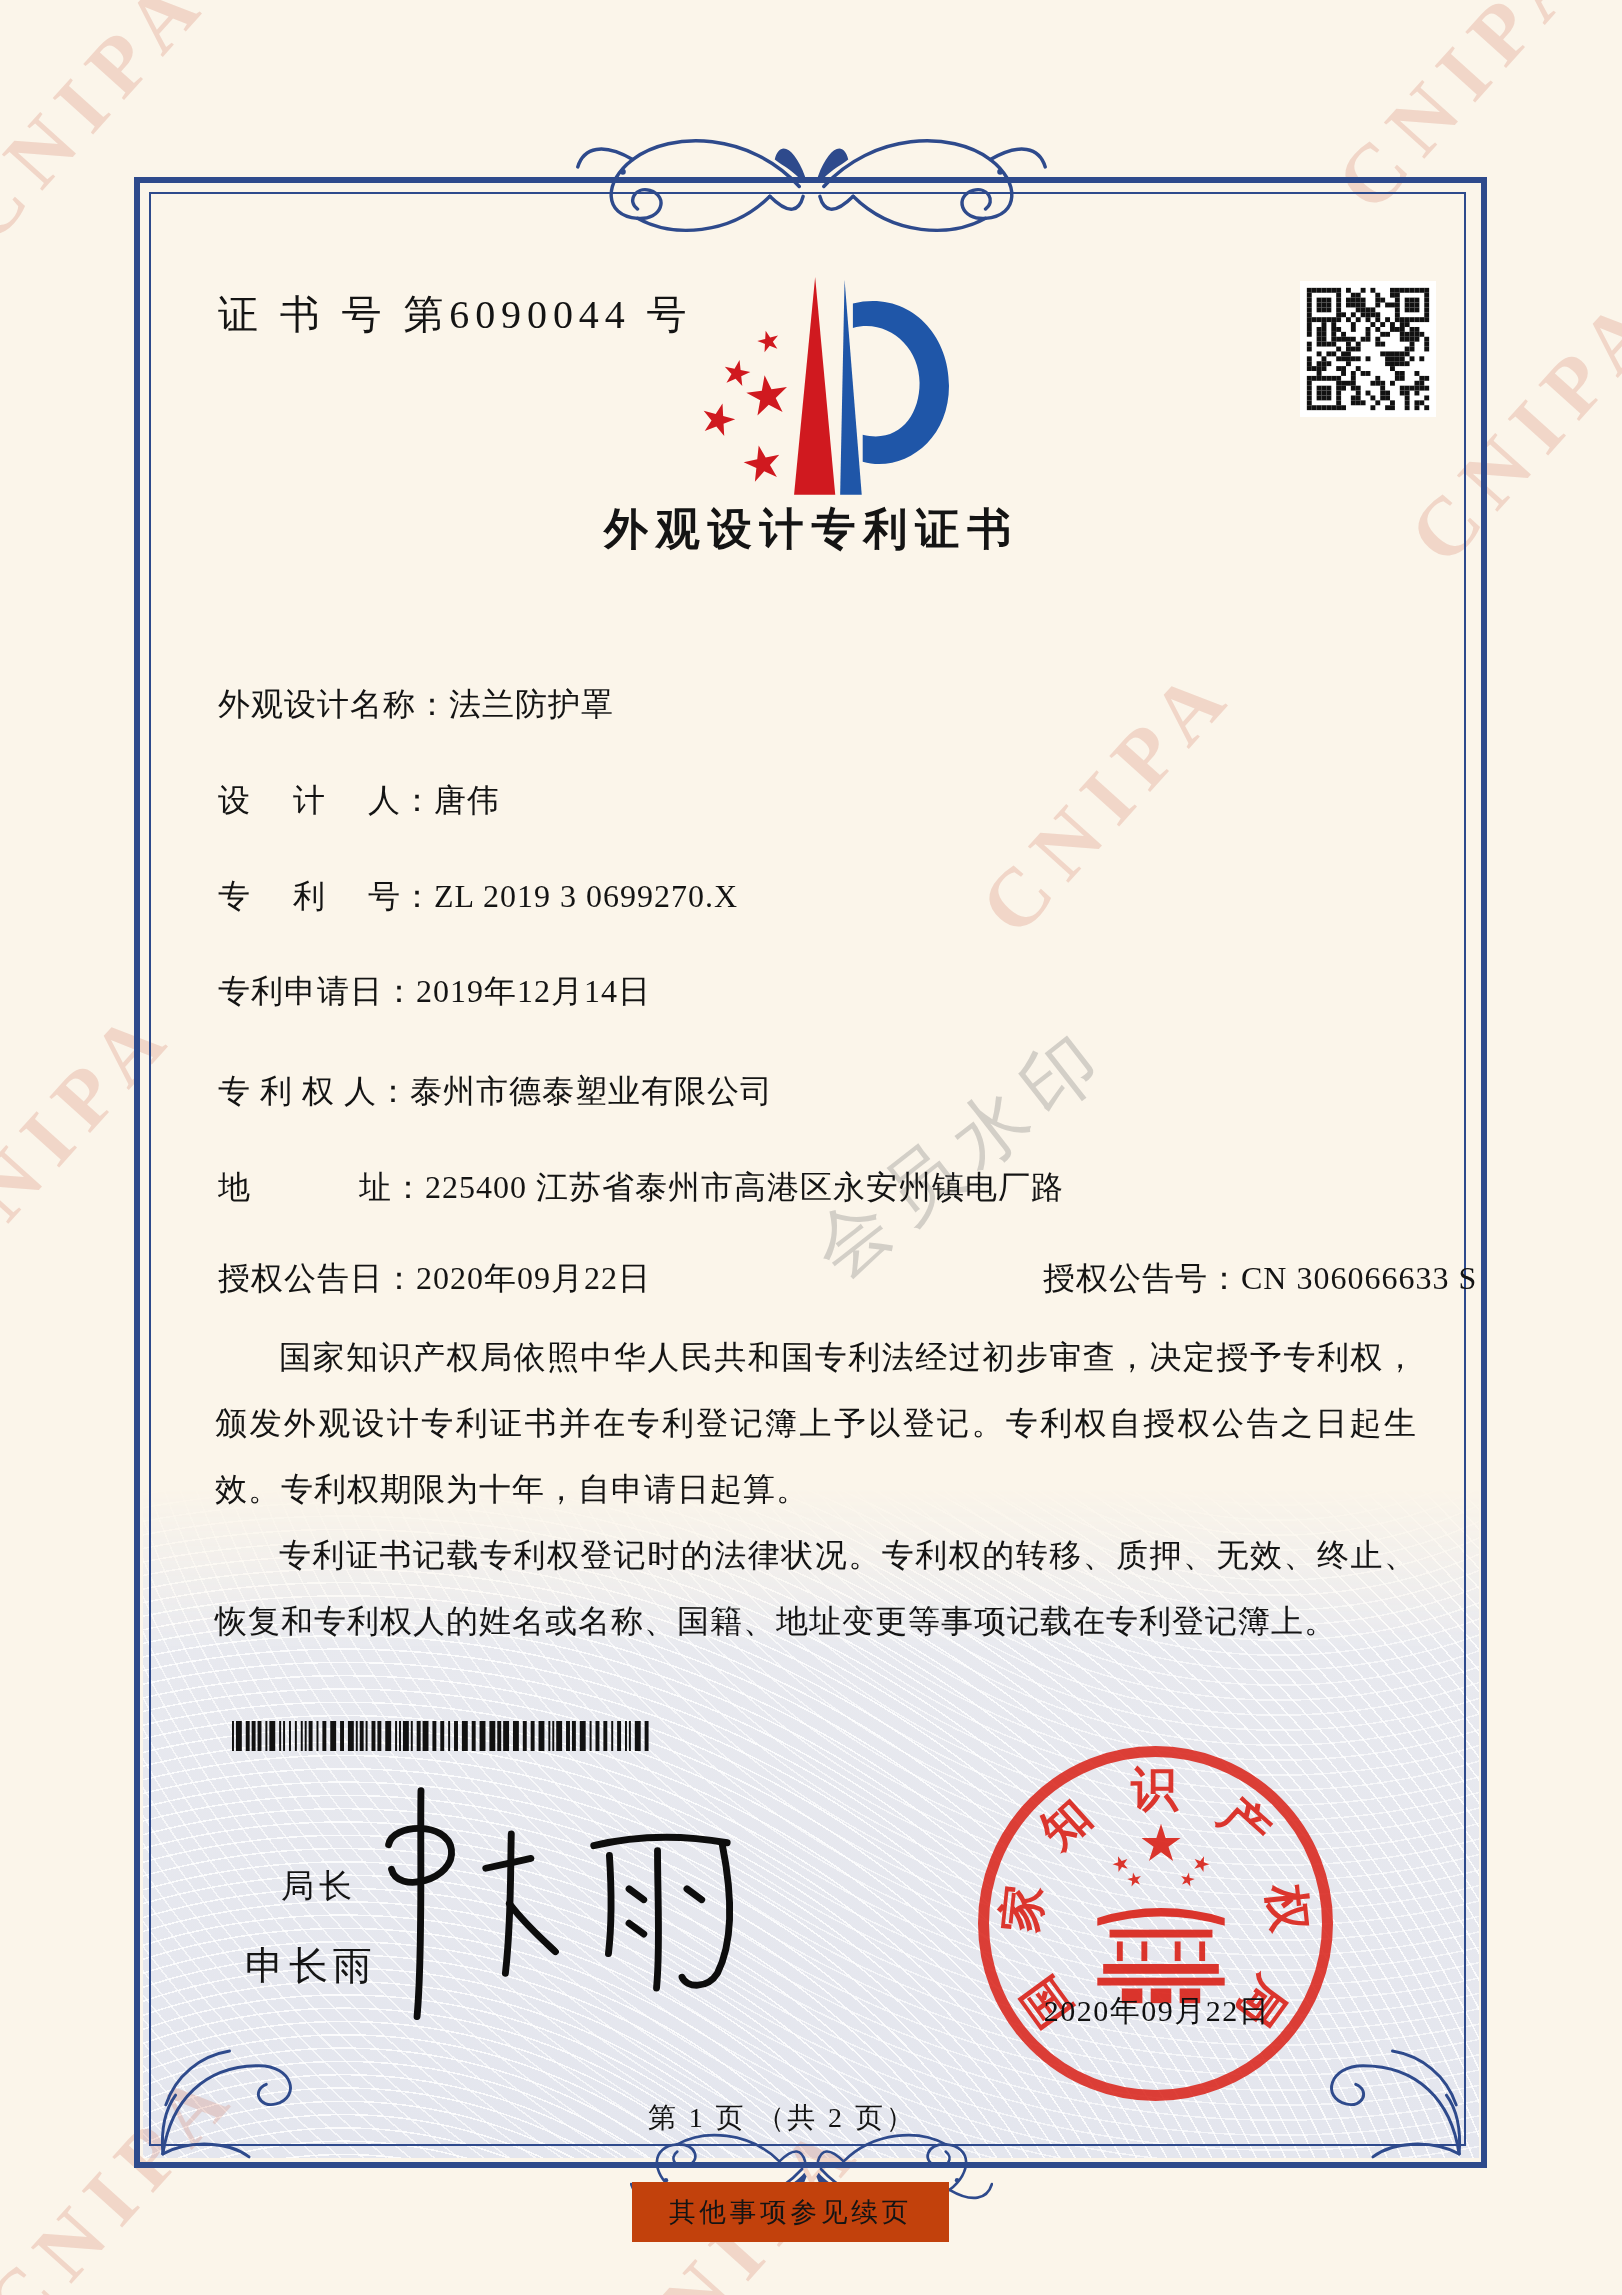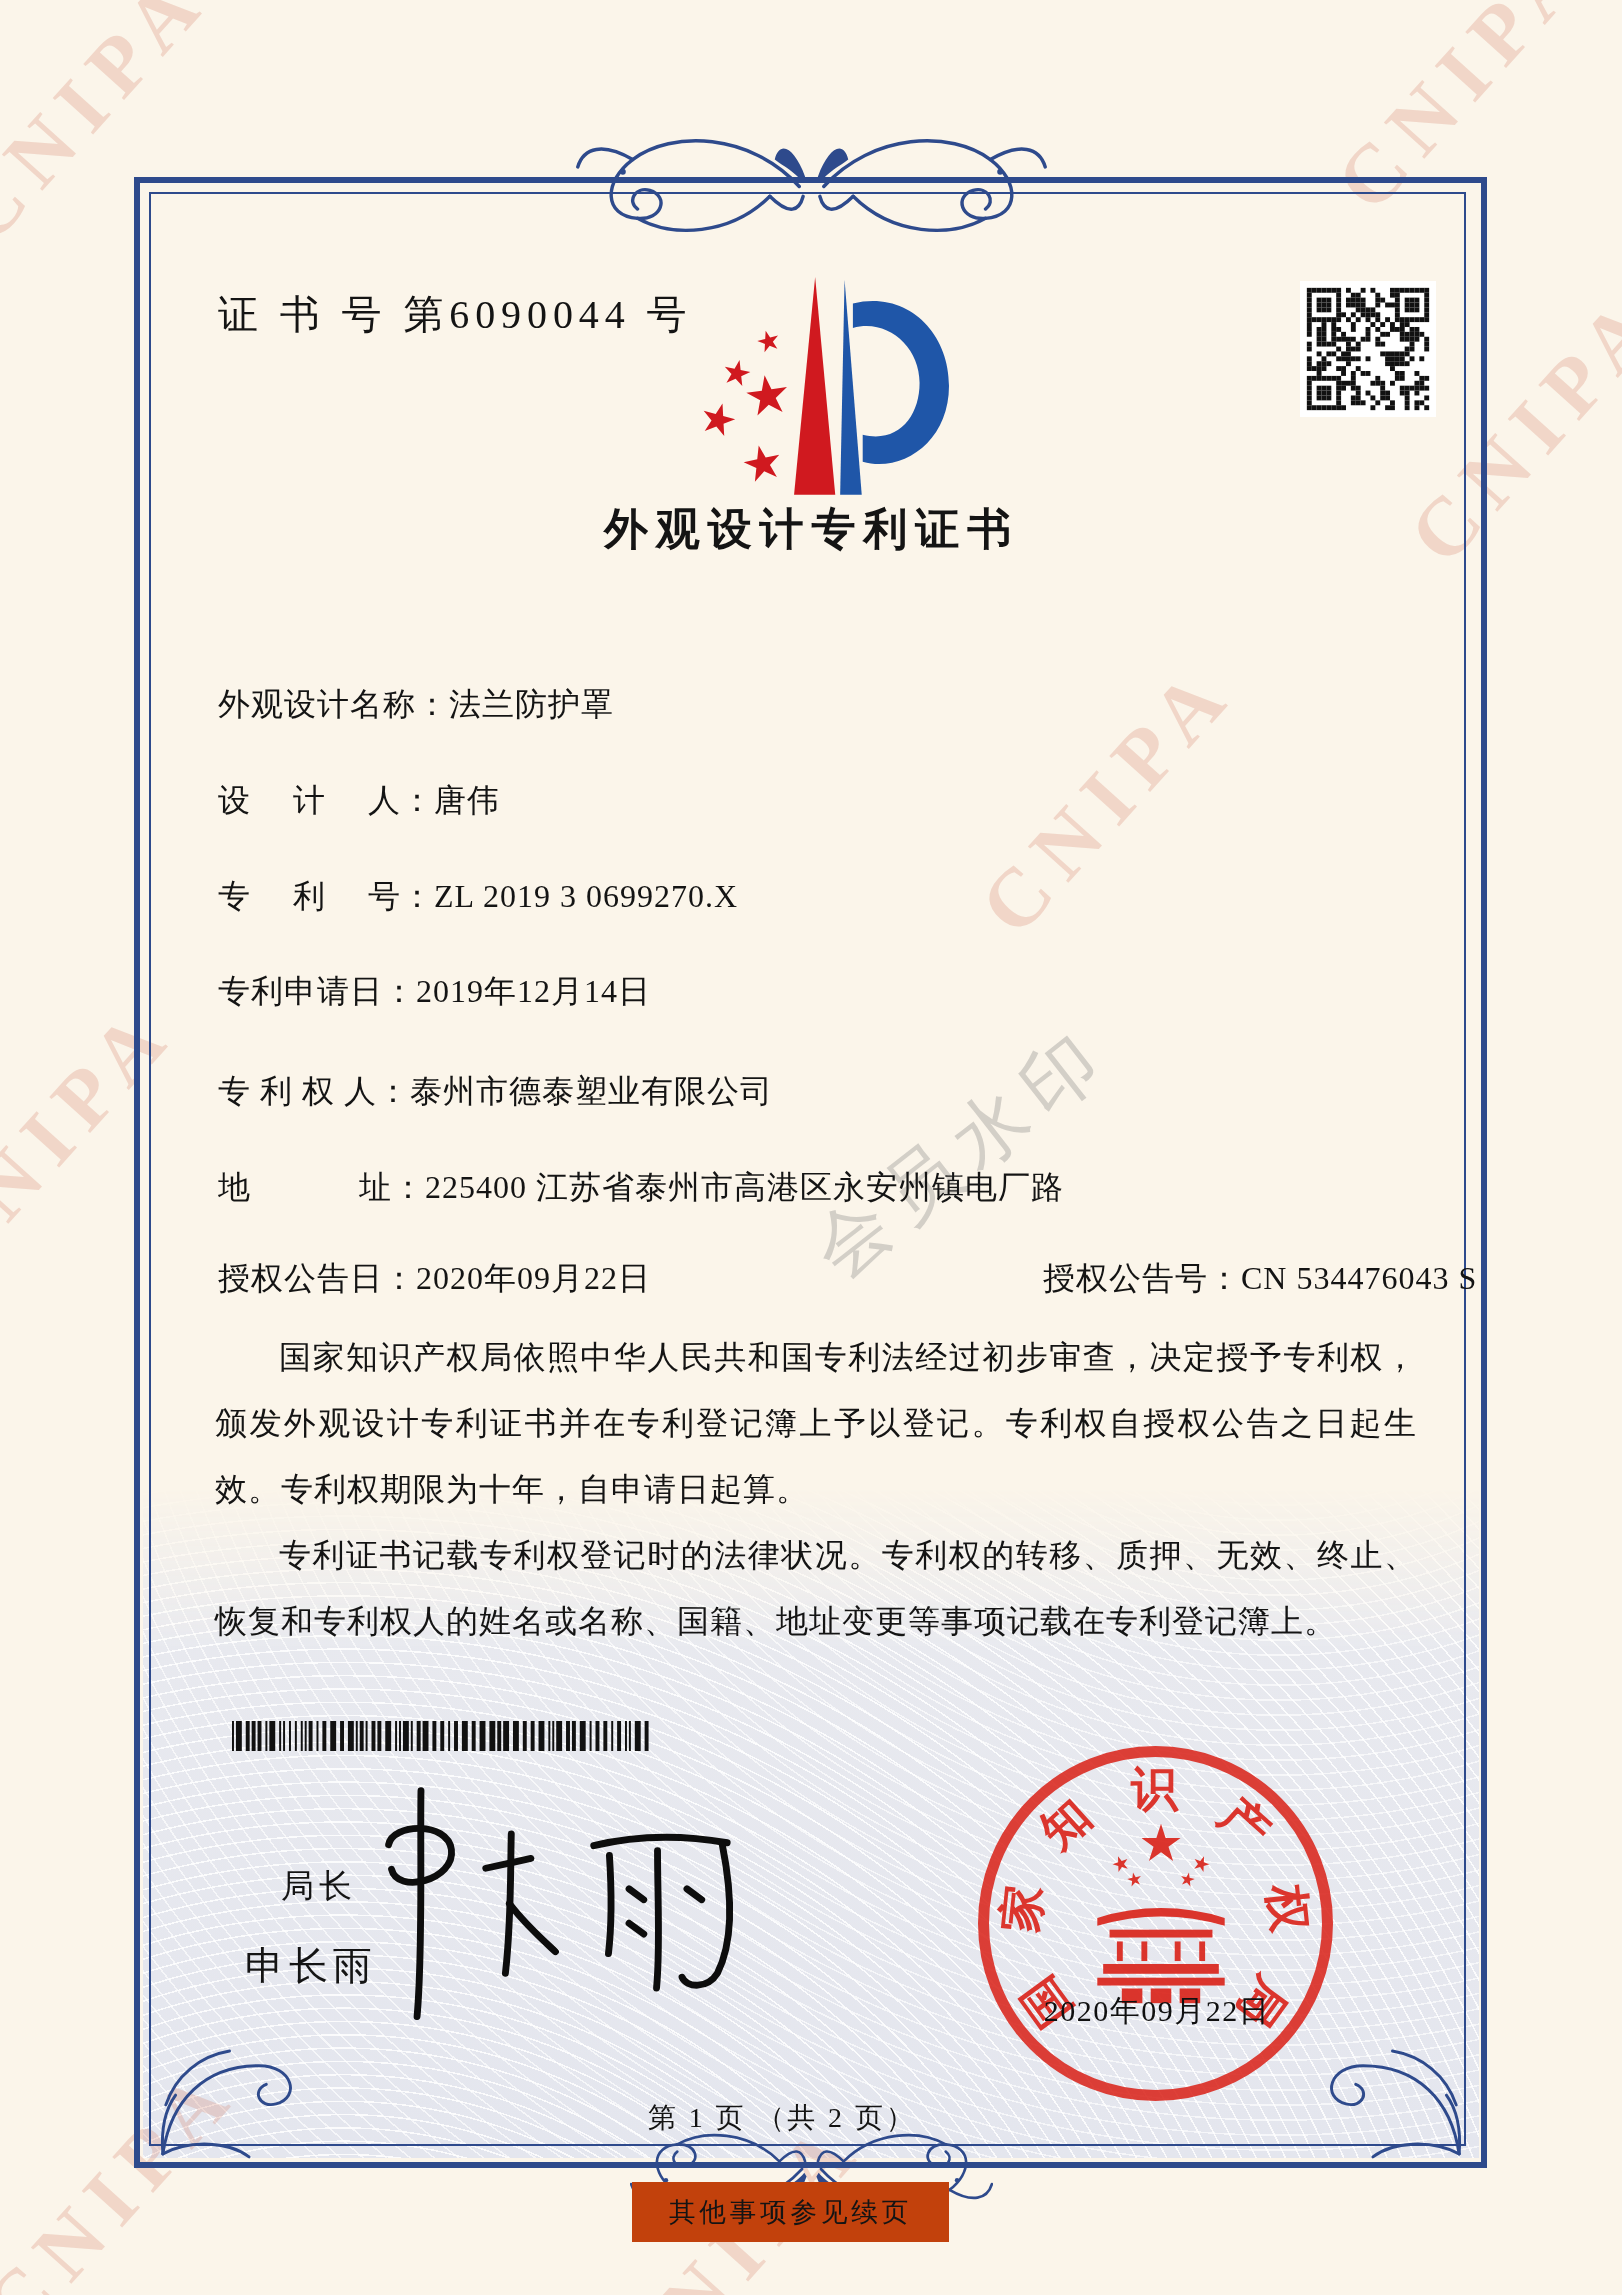--- a/index.html
+++ b/index.html
@@ -471,21 +471,21 @@
   </div>
   <div class="field" style="top:1070px">
     <span>专 利 权 人：</span><span>泰州市德泰塑业有限公司</span>
   </div>
   <div class="field" style="top:1166px">
     <span>地　　　 址：</span><span>225400 江苏省泰州市高港区永安州镇电厂路</span>
   </div>
   <div class="field" style="top:1257px">
     <span>授权公告日：</span><span>2020年09月22日</span>
     <span class="grant-no">
-      <span>授权公告号：</span><span>CN 534476043 S</span>
+      <span>授权公告号：</span><span>CN 306066633 S</span>
     </span>
   </div>
 
   <div class="body-text">
     <p>国家知识产权局依照中华人民共和国专利法经过初步审查，决定授予专利权，颁发外观设计专利证书并在专利登记簿上予以登记。专利权自授权公告之日起生效。专利权期限为十年，自申请日起算。</p>
     <p>专利证书记载专利权登记时的法律状况。专利权的转移、质押、无效、终止、恢复和专利权人的姓名或名称、国籍、地址变更等事项记载在专利登记簿上。</p>
   </div>
 
   <svg class="barcode" id="barcode-svg" viewBox="0 0 855 62" preserveAspectRatio="none">
       <rect x="0" y="0" width="4" height="62" fill="#111"></rect>

